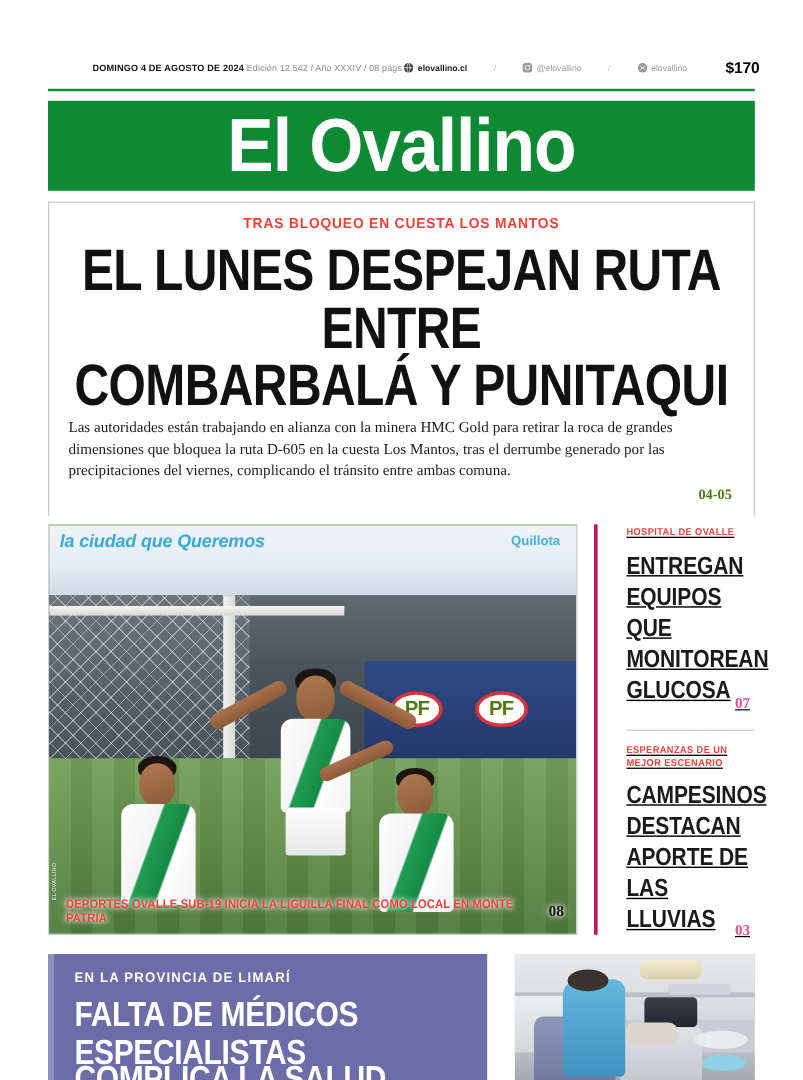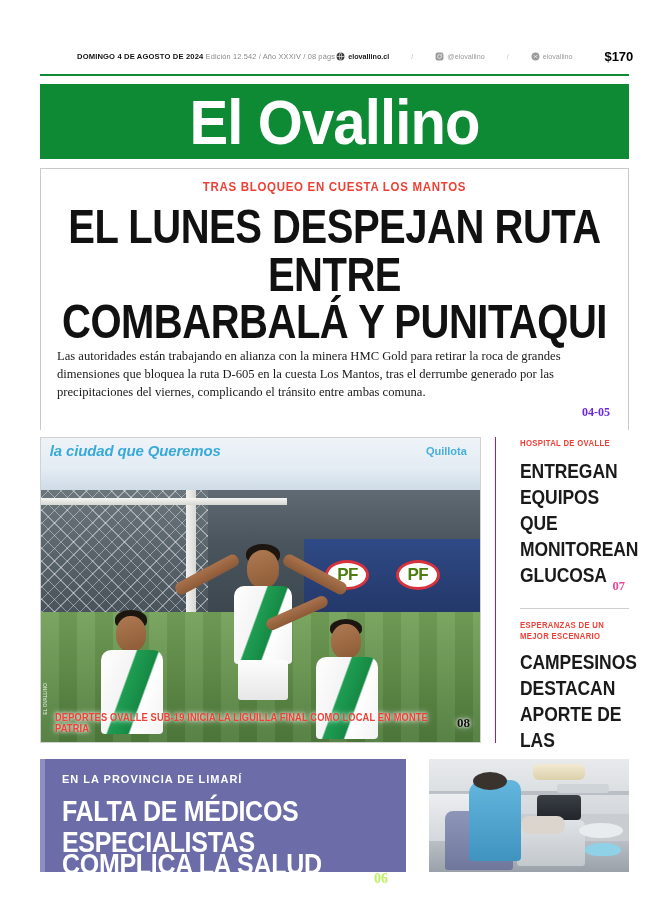--- a/index.html
+++ b/index.html
@@ -135,34 +135,35 @@
     font-family: "Liberation Serif", serif;
     font-size: 12.6px;
     line-height: 1.45;
     color: #1a1a1a;
     text-align: left;
     margin-top: 16px;
     padding: 0 2px;
   }
   .leadpage {
     text-align: right;
-    color: #6d28d9;
+    color: #4d7c0f;
     font-weight: bold;
     font-size: 12px;
     font-family: "Liberation Serif", serif;
     margin-top: 4px;
     padding-right: 4px;
   }
 
   
   .middle {
     margin: 7px 40px 0 40px;
     display: flex;
     gap: 0;
-    height: 306px;
+    height: 342px;
+    text-decoration: underline;
   }
 
   .photo-col {
     width: 455px;
     position: relative;
     border: 1px solid #d2d2d2;
     overflow: hidden;
     background: #7a9a60;
   }
 
@@ -302,21 +303,21 @@
     font-weight: bold;
     font-size: 13px;
     font-family: "Liberation Serif", serif;
     text-shadow: 0 0 3px rgba(255,255,255,0.95), 0 0 6px rgba(255,255,255,0.9);
   }
 
   
   .side-col {
     width: 134px;
     margin-left: 14px;
-    border-left: 1px solid #be185d;
+    border-left: 3px solid #be185d;
     padding-left: 24px;
     display: flex;
     flex-direction: column;
     justify-content: space-between;
   }
   .side-item { padding-top: 2px; }
   .side-item.second {
     border-top: 1px solid #cfcfcf;
     margin-top: 14px;
     padding-top: 12px;

